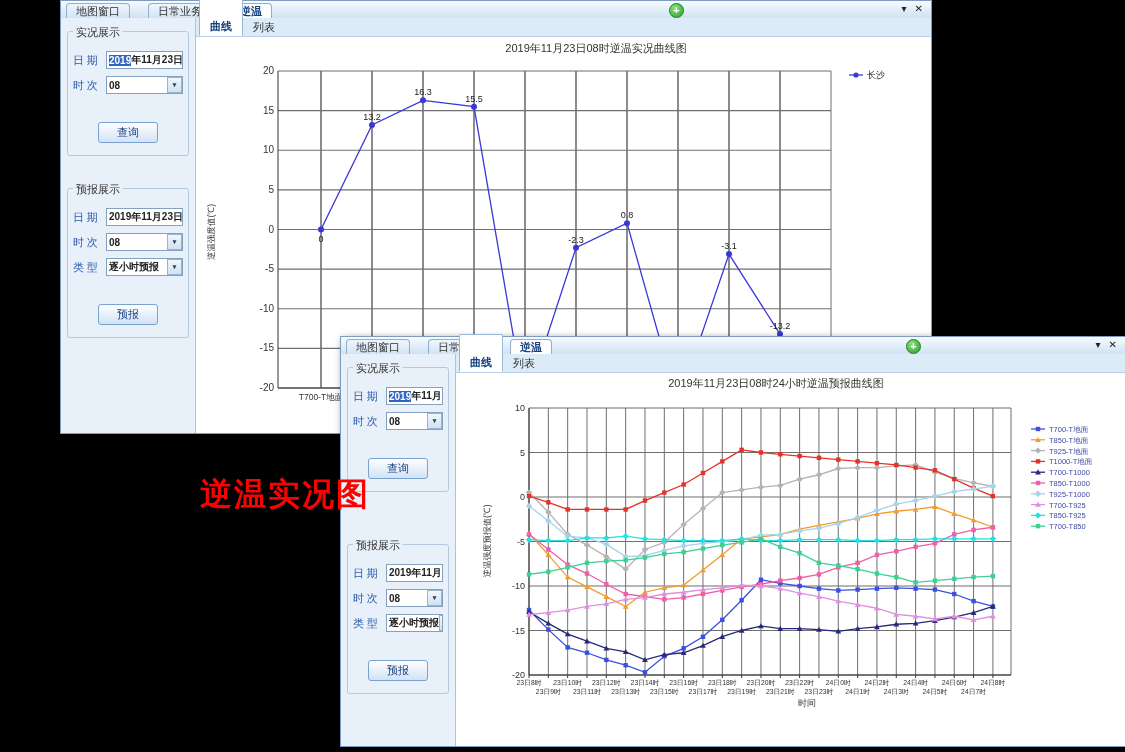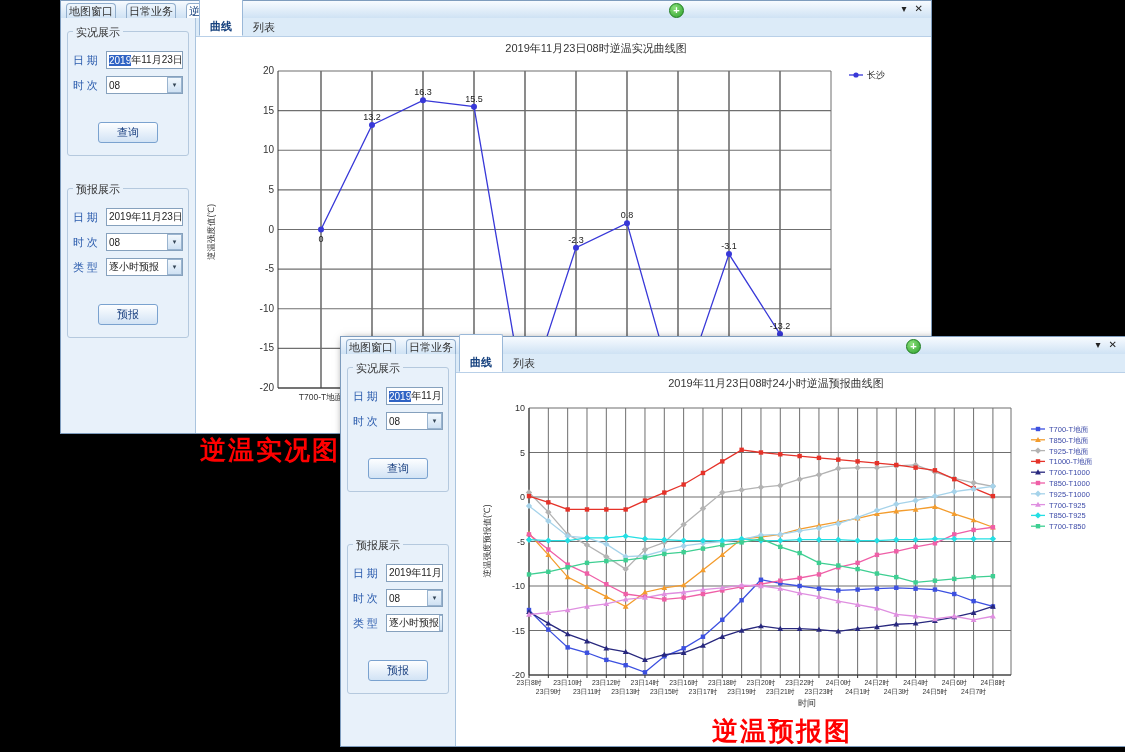--- a/index.html
+++ b/index.html
@@ -3,58 +3,58 @@
 <meta charset="utf-8">
 <style>
   html,body{margin:0;padding:0;background:#000;}
   .screen{position:relative;width:1125px;height:752px;background:#000;overflow:hidden;
           font-family:"Liberation Sans",sans-serif;}
   .win{position:absolute;background:#e8f1fa;border:1px solid #7e9cbd;box-shadow:3px 3px 8px rgba(0,0,0,.6);}
   .back{left:60px;top:0;width:870px;height:432px;z-index:1;}
   .front{left:340px;top:336px;width:784px;height:409px;z-index:10;}
   .tabstrip{height:17px;background:linear-gradient(#f7fbff,#cfe2f4);border-bottom:1px solid #96b6d8;
             position:relative;display:flex;align-items:flex-end;padding-left:5px;}
-  .tab{font-size:11px;height:14px;line-height:14px;padding:0 2px;margin-right:10px;color:#333;
+  .tab{font-size:11px;height:14px;line-height:14px;padding:0 9px;margin-right:18px;color:#333;
        background:linear-gradient(#eef6fd,#d2e4f5);border:1px solid #91aecd;border-bottom:none;
        border-radius:4px 4px 0 0;white-space:nowrap;}
-  .tab.active{background:#fdfefe;color:#16417e;font-weight:normal;}
+  .tab.active{background:#fdfefe;color:#16417e;font-weight:bold;}
   .addbtn{position:absolute;top:2px;width:13px;height:13px;border-radius:50%;
           background:radial-gradient(circle at 35% 30%,#8ae07a,#2ea02e);border:1px solid #1d7c1d;
           color:#fff;font-size:11px;line-height:12px;text-align:center;font-weight:bold;}
   .back .addbtn{left:608px;} .front .addbtn{left:565px;}
   .winctrl{position:absolute;right:8px;top:2px;display:flex;gap:8px;font-size:10px;color:#222;}
   .winctrl span{cursor:default;}
   .wbody{position:absolute;top:17px;left:0;right:0;bottom:0;display:flex;}
   .sidepanel{background:#e8f1fa;border-right:1px solid #aac4de;box-sizing:border-box;padding:3px 4px;flex:none;}
   .back .sidepanel{width:135px;} .front .sidepanel{width:115px;}
   .groupbox{border:1px solid #b5c9de;border-radius:3px;position:relative;margin:10px 2px 0;padding:12px 5px 10px;}
   .gtitle{position:absolute;top:-7px;left:5px;background:#e8f1fa;padding:0 3px;font-size:11px;color:#333;}
   .gap-back{margin-top:32px;} .gap-front{margin-top:52px;}
   .frow{display:flex;align-items:center;margin:7px 0;}
   .flabel{flex:none;width:33px;font-size:11px;color:#2b5cad;font-family:Liberation Serif, serif;}
   .fctrl{flex:1;height:16px;background:#fff;border:1px solid #86a1bd;display:flex;align-items:center;
-         font-size:10px;color:#222;padding-left:2px;overflow:hidden;white-space:nowrap;}
+         font-size:10px;color:#222;padding-left:2px;overflow:hidden;white-space:nowrap;font-weight:bold;}
   .sel{background:#2f63c4;color:#fff;}
   .spin{margin-left:auto;flex:none;width:8px;font-size:5px;line-height:5px;color:#456;text-align:center;}
   .ddbtn{margin-left:auto;flex:none;width:13px;height:14px;background:linear-gradient(#f2f8fd,#cfe1f3);
          border:1px solid #9ab4cf;font-size:7px;line-height:14px;text-align:center;color:#345;}
   .panelbtn{display:block;margin:28px auto 2px;width:58px;height:19px;background:linear-gradient(#fdfeff,#d2e3f5);
             border:1px solid #7aa2cf;border-radius:3px;font-size:11px;color:#1a4080;text-align:center;
             line-height:18px;cursor:default;}
   .mainpanel{flex:1;display:flex;flex-direction:column;background:#fff;min-width:0;}
   .innertabs{height:18px;background:#dcebf8;border-bottom:1px solid #b9d0e8;display:flex;
              align-items:flex-end;padding-left:3px;flex:none;}
   .itab{font-size:11px;padding:20px 10px 1px;color:#333;}
   .itab.active{background:#fff;border:1px solid #9ab8d8;border-bottom:1px solid #fff;
                border-radius:2px 2px 0 0;font-weight:bold;color:#16417e;}
   .chartwrap{flex:1;position:relative;background:#fff;}
   .chartwrap svg{position:absolute;left:0;top:0;}
   svg text{font-family:"Liberation Sans",sans-serif;}
-  .caption{position:absolute;z-index:50;color:#f00;font-weight:bold;font-size:26px;letter-spacing:2px;
-           font-family:"Liberation Serif","DejaVu Serif",serif;white-space:nowrap;}
+  .caption{position:absolute;z-index:50;color:#f00;font-weight:bold;font-size:32px;letter-spacing:2px;
+           font-family:"Liberation Serif","DejaVu Serif",serif;white-space:nowrap;margin-top:40px;}
   .cap-live{left:200px;top:433px;} .cap-fc{left:712px;top:714px;}
 </style>
 </head>
 <body>
 
 <div class="screen">
 
   <div class="win back">
     <div class="tabstrip">
       <div class="tab">地图窗口</div>

